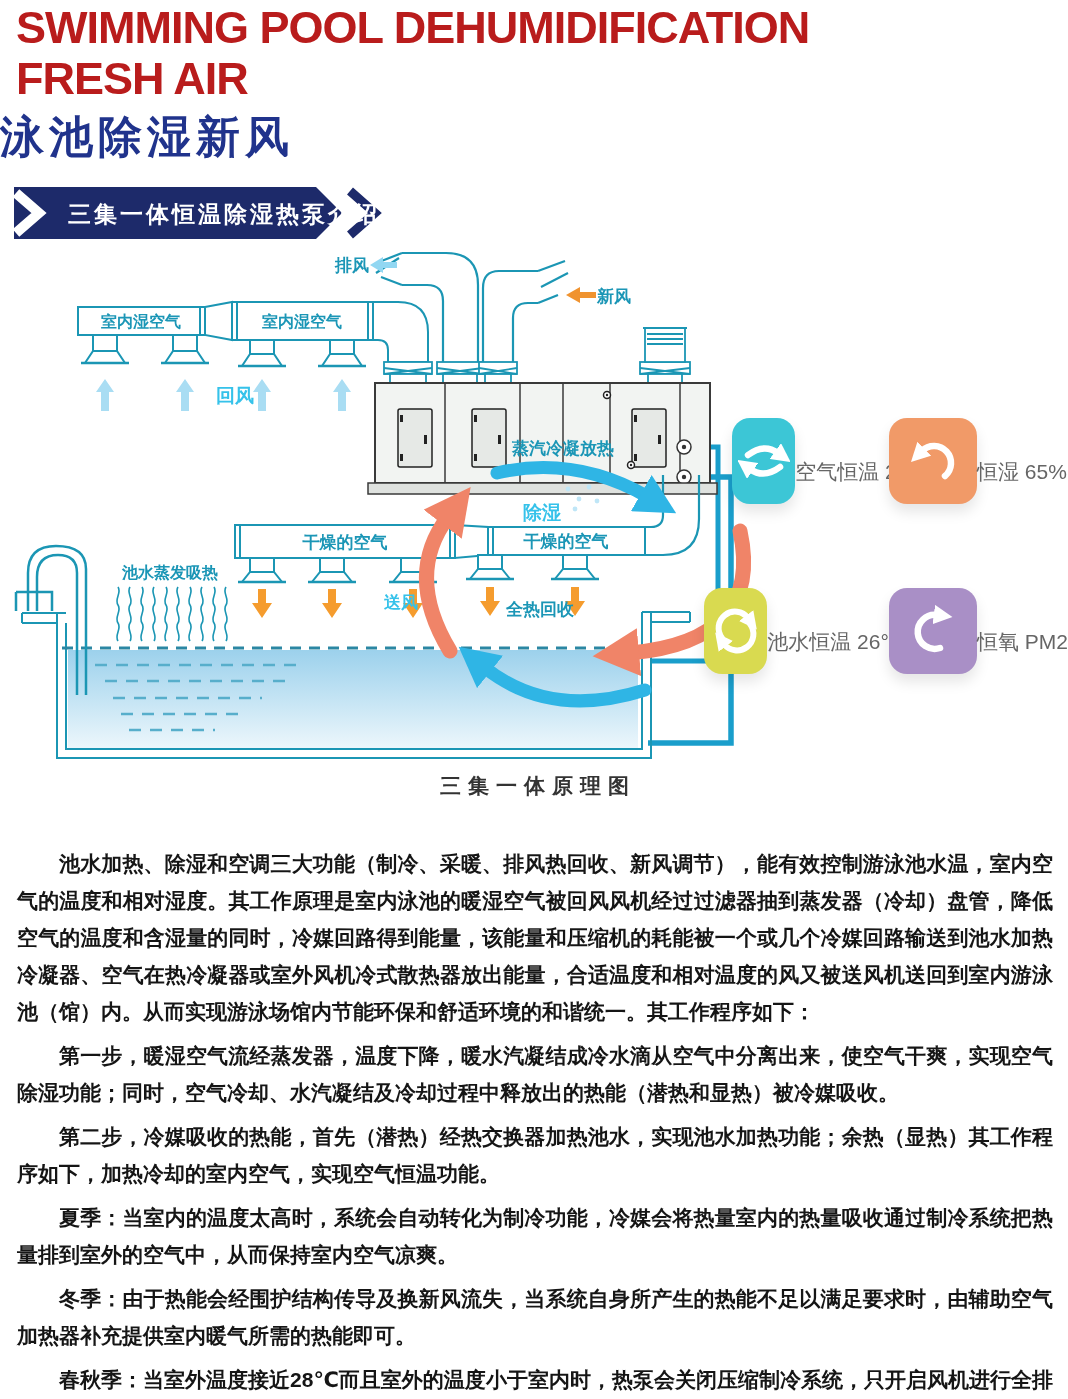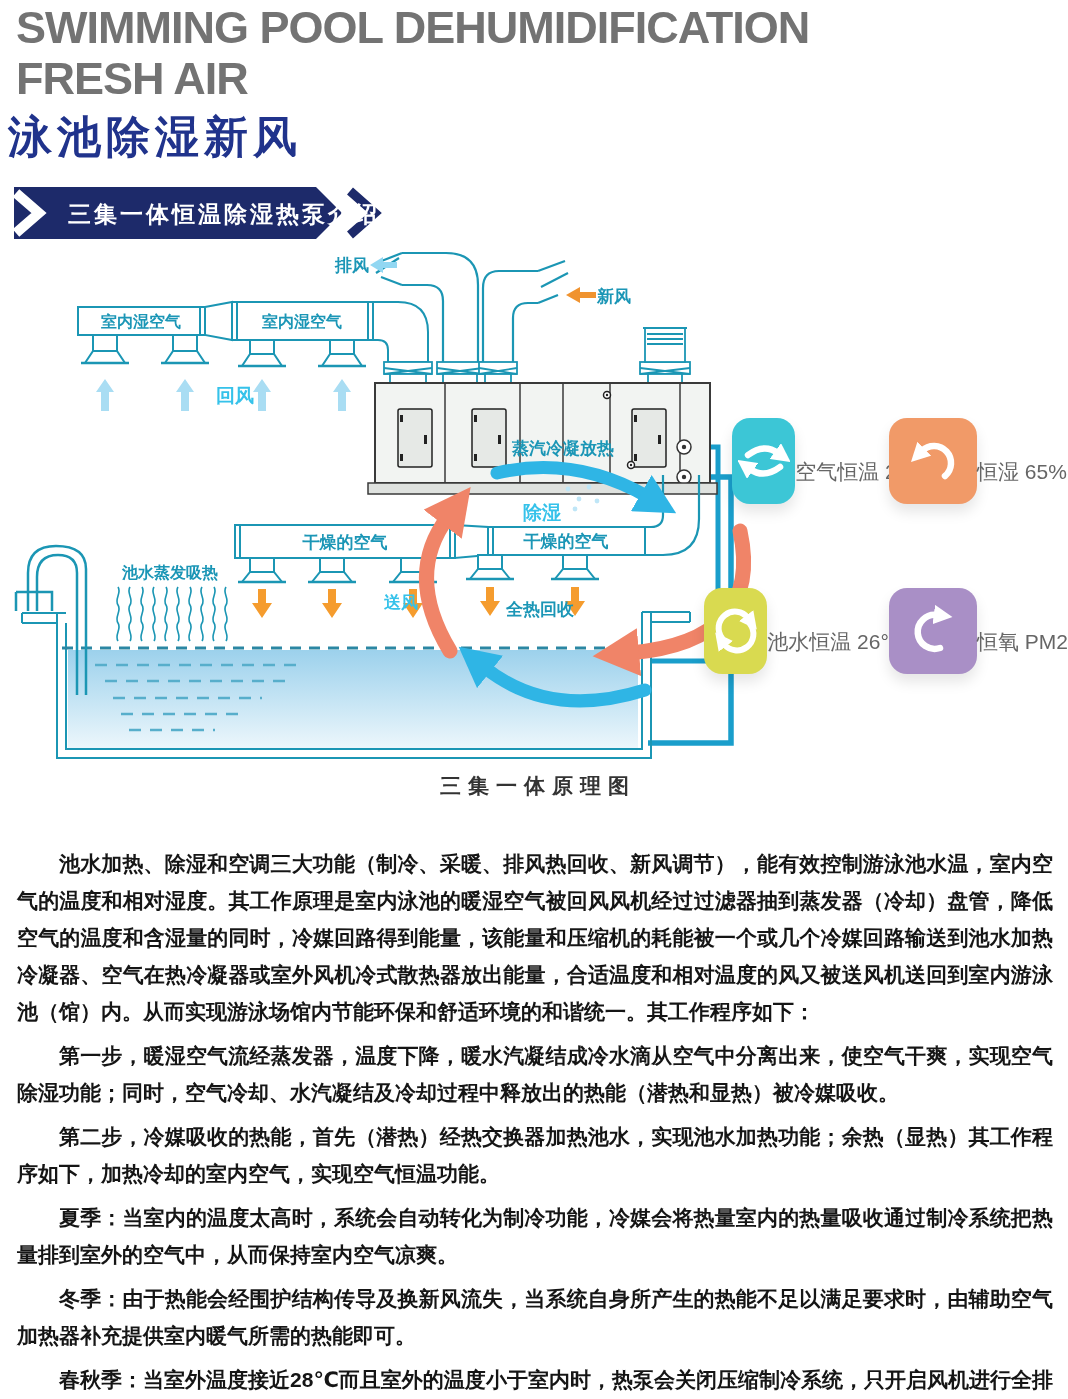--- a/index.html
+++ b/index.html
@@ -1,21 +1,21 @@
 <!DOCTYPE html>
 <html><head>
 <meta charset="utf-8">
 <style>
   html,body{margin:0;padding:0;background:#fff;}
   .page{position:relative;width:1068px;height:1399px;background:#fff;overflow:hidden;
         font-family:"Liberation Sans","DejaVu Sans",sans-serif;}
   
   .title-en{position:absolute;left:16px;top:2px;font-size:45px;line-height:51px;
             font-weight:900;letter-spacing:-1px;white-space:pre-line;}
-  .title-zh{position:absolute;left:8px;top:108px;font-size:44px;font-weight:800;letter-spacing:5px;}
+  .title-zh{position:absolute;left:0;top:108px;font-size:44px;font-weight:800;letter-spacing:5px;}
   .banner-svg{position:absolute;left:14px;top:187px;}
   .banner-text{font-size:23px;font-weight:700;letter-spacing:3px;fill:#fff;}
   
   .diagram-svg{position:absolute;left:0;top:243px;}
   .diagram-svg text{font-family:"Liberation Sans","DejaVu Sans",sans-serif;font-weight:700;}
   .t-teal{fill:#1b96b6;}
   .t-cyan{fill:#35c2ea;}
   .caption{position:absolute;left:0;top:772px;width:1076px;text-align:center;
            font-size:21px;font-weight:700;letter-spacing:7px;color:#333;}
   
@@ -26,21 +26,21 @@
   
   .body-text{position:absolute;left:10px;right:8px;top:838px;font-size:21px;line-height:37px;
              color:#151515;text-align:justify;font-weight:600;}
   .body-text p{margin:7px;text-indent:2em;}
 </style>
 </head>
 <body>
 
 <div class="page">
 
-  <div class="title-en" style="color: #737373;"><span>SWIMMING POOL DEHUMIDIFICATION</span>
+  <div class="title-en" style="color: #b91c1c;"><span>SWIMMING POOL DEHUMIDIFICATION</span>
 <span>FRESH AIR</span></div>
   <div class="title-zh" style="color: rgb(32, 51, 140);">泳池除湿新风</div>
 
   <svg class="banner-svg" width="372" height="52" viewBox="0 0 372 52">
     <path d="M0,0 H302 L328,26 L302,52 H0 Z" fill="#1d2a6a" style="fill: rgb(29, 42, 106);"></path>
     <path d="M2,6 L25,26 L2,46" stroke="#fff" stroke-width="10" fill="none"></path>
     <path d="M336,4 L361,26 L336,48" stroke="#1d2a6a" stroke-width="9" fill="none"></path>
     <text class="banner-text" x="54" y="35">三集一体恒温除湿热泵介绍</text>
   </svg>
 

